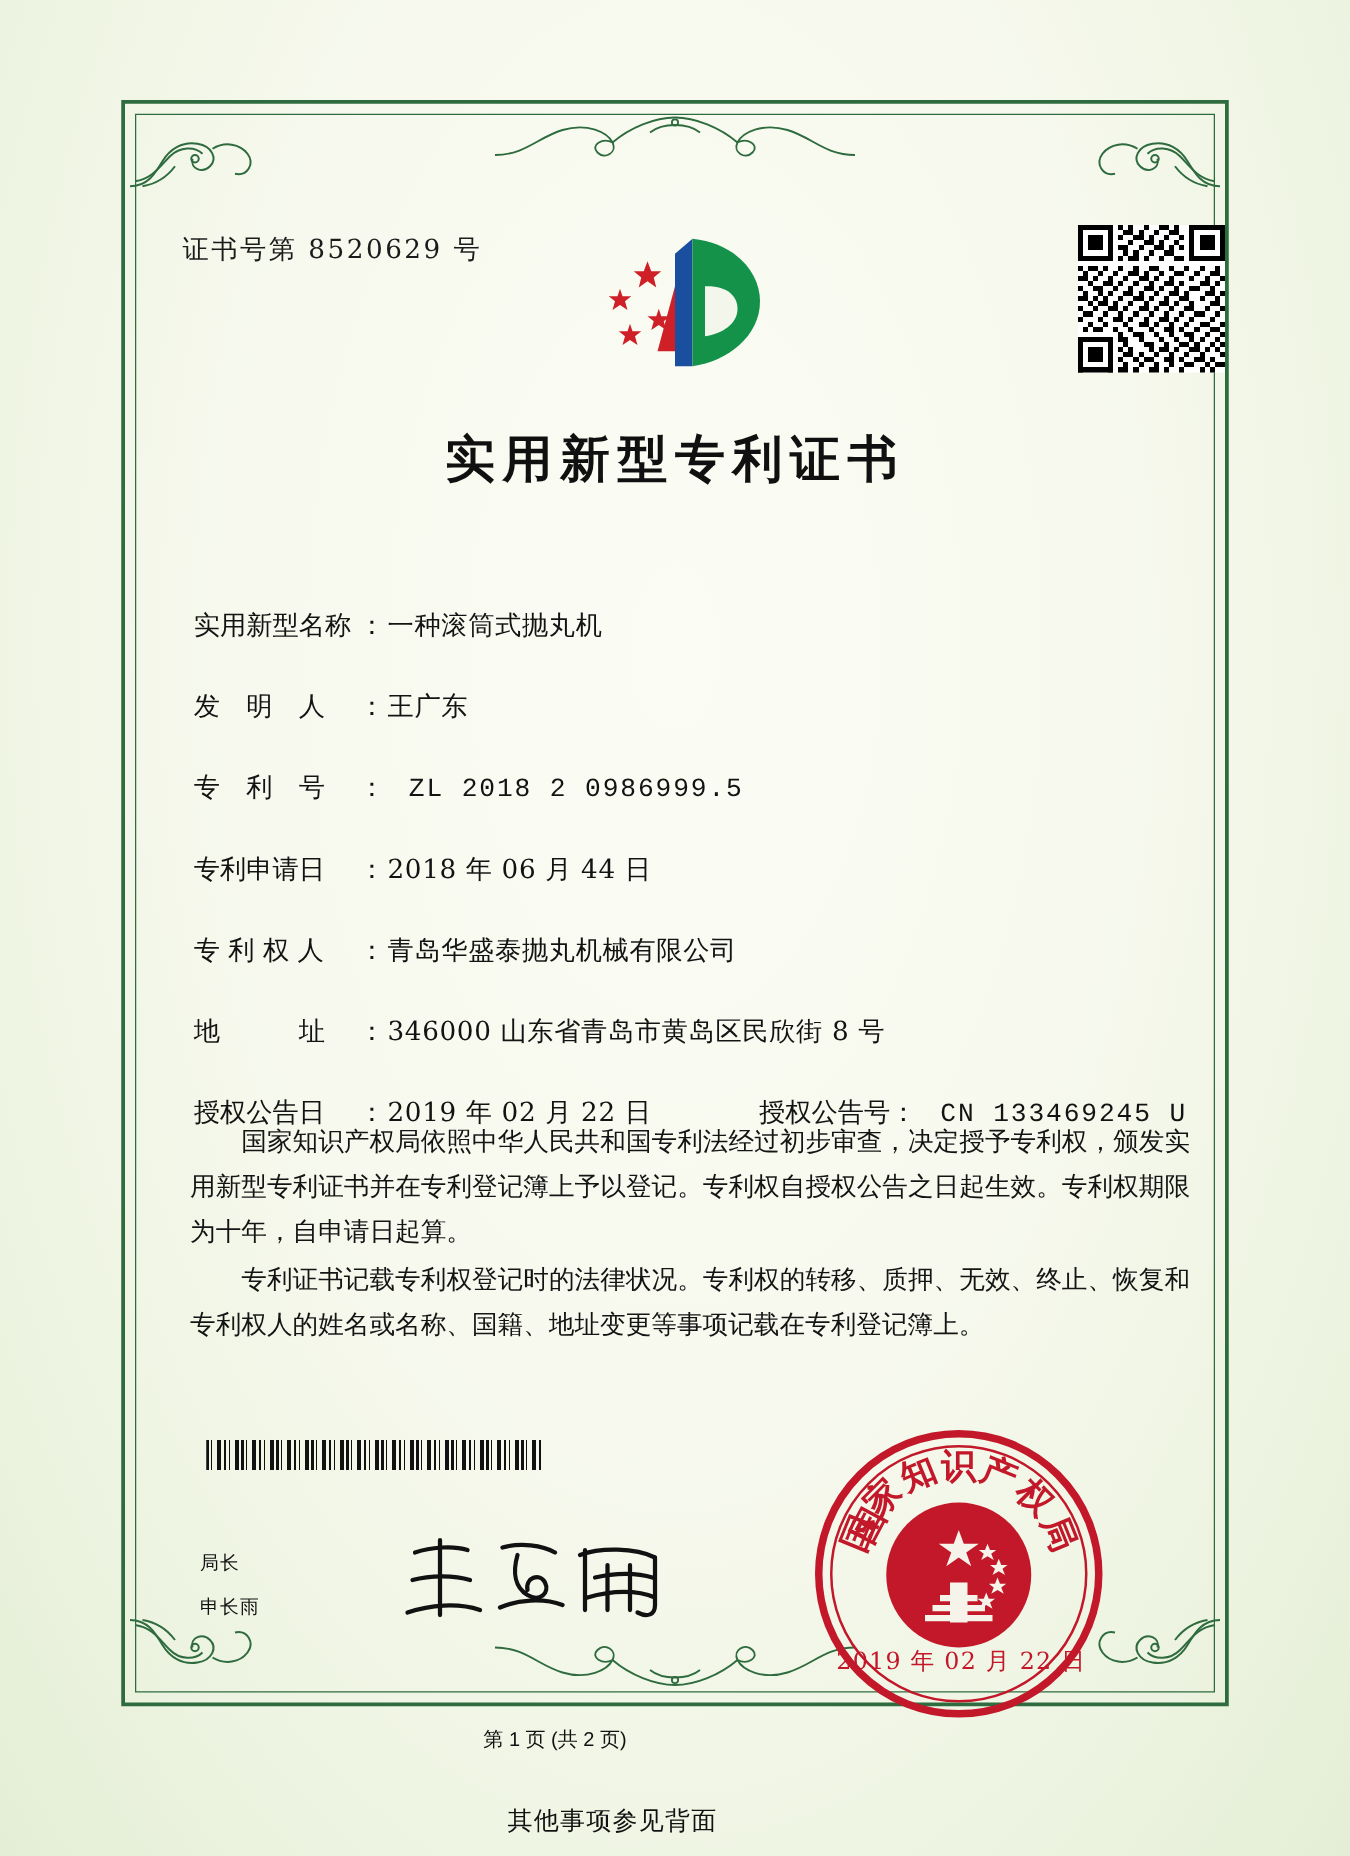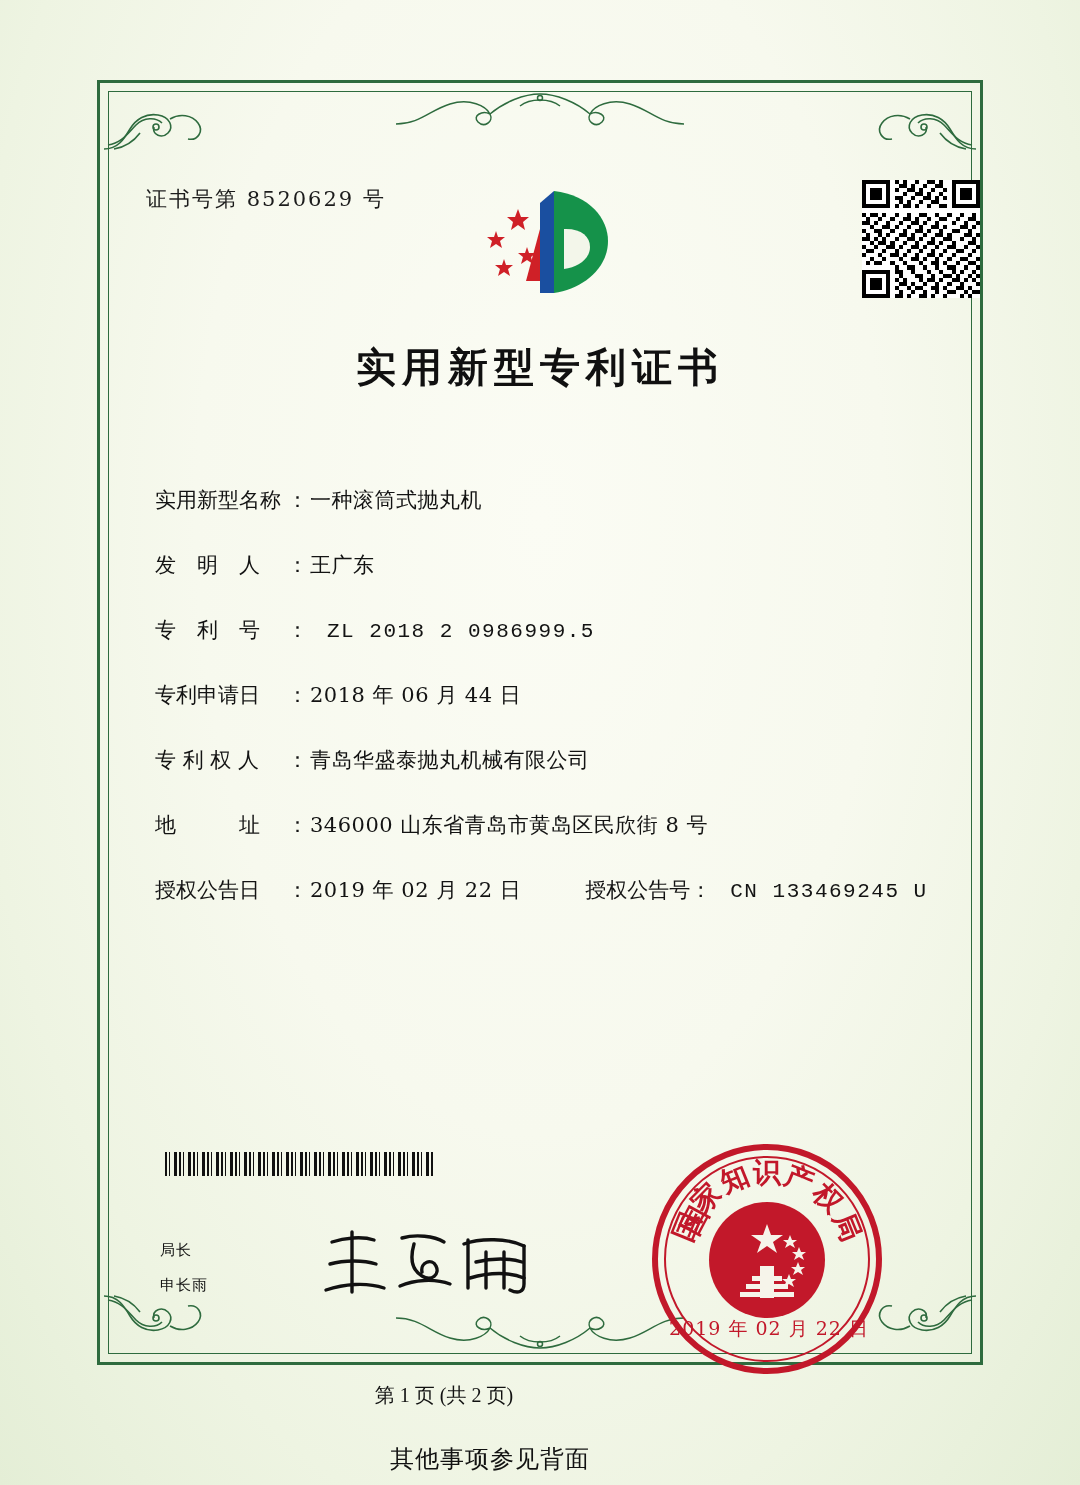--- a/index.html
+++ b/index.html
@@ -127,21 +127,21 @@
     width: 132px;
     display: inline-flex;
     justify-content: space-between;
     flex: 0 0 auto;
   }
   .f-sep { margin: 0 2px 0 0; }
   .f-value { letter-spacing: 0.5px; }
   .f-value.mono { font-family: Liberation Mono, monospace; letter-spacing: 1.5px; margin-left: 17px; }
 
   .field-row.dual .second-label {
-    margin-left: 64px;
+    margin-left: 86px;
   }
 
   
   .body-text {
     position: absolute;
     left: 152px; top: 895px;
     width: 800px;
     font-size: 20.5px;
     line-height: 36px;
     color: #141414;
@@ -198,30 +198,30 @@
     font-family: "DejaVu Serif", serif;
     letter-spacing: 1px;
   }
 
   
   .page-no {
     position: absolute;
     left: 0; top: 1382px;
     width: 888px;
     text-align: center;
-    font-size: 20px;
+    font-size: 16px;
     color: #111;
-    font-family: Liberation Serif, serif;
+    font-family: Liberation Sans, sans-serif;
   }
   .footnote {
     position: absolute;
     left: 0; top: 1443px;
     width: 980px;
     text-align: center;
-    font-size: 24px;
+    font-size: 20px;
     color: #111;
     font-family: "DejaVu Serif", serif;
     letter-spacing: 1px;
   }
 </style>
 </head>
 <body>
 
 <div class="page">
 
@@ -581,20 +581,24 @@
       <span class="f-label">授权公告日</span>
       <span class="f-sep">：</span>
       <span class="f-value">2019 年 02 月 22 日</span>
       <span class="second-label">授权公告号</span>
       <span class="f-sep">：</span>
       <span class="f-value mono">CN 133469245 U</span>
     </div>
 
   </div>
 
+  <div class="body-text">
+    <p>国家知识产权局依照中华人民共和国专利法经过初步审查，决定授予专利权，颁发实用新型专利证书并在专利登记簿上予以登记。专利权自授权公告之日起生效。专利权期限为十年，自申请日起算。</p>
+    <p>专利证书记载专利权登记时的法律状况。专利权的转移、质押、无效、终止、恢复和专利权人的姓名或名称、国籍、地址变更等事项记载在专利登记簿上。</p>
+  </div>
 
   <div class="barcode"></div>
 
   <div class="sig-label">
     <div>局长</div>
     <div>申长雨</div>
   </div>
   <div class="sig-hand">
     <svg viewBox="0 0 250 85" fill="none" stroke="currentColor" stroke-width="3.4" stroke-linecap="round" stroke-linejoin="round">
       <path d="M14 20 C26 16 44 14 56 18"></path>

